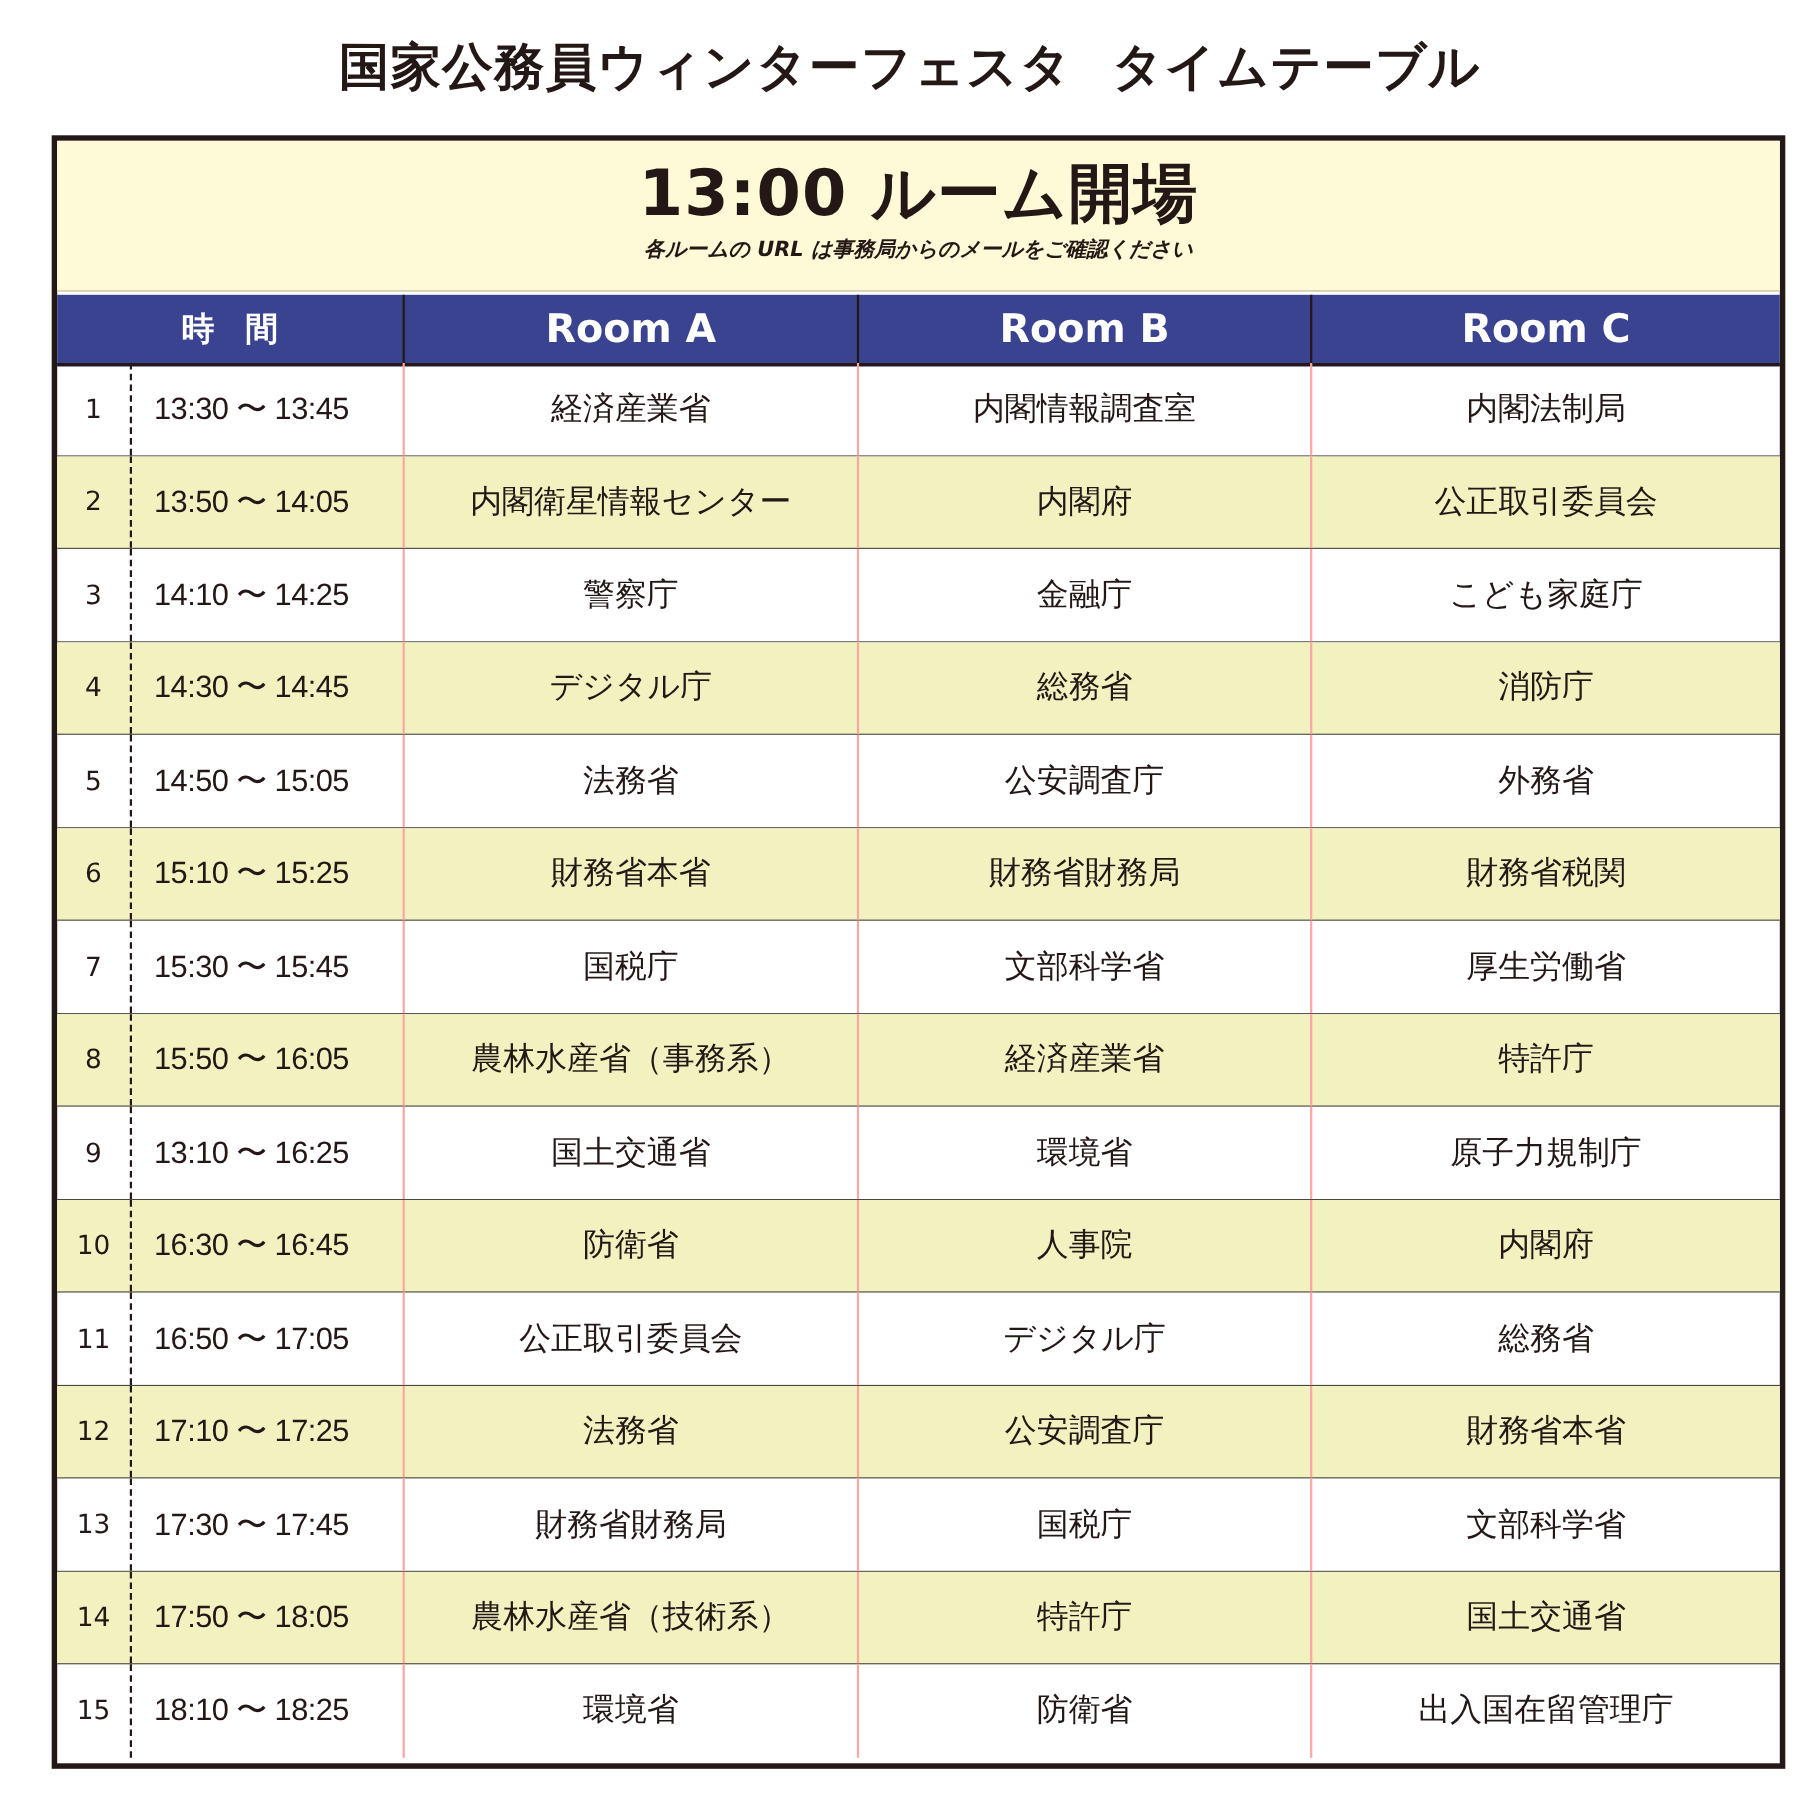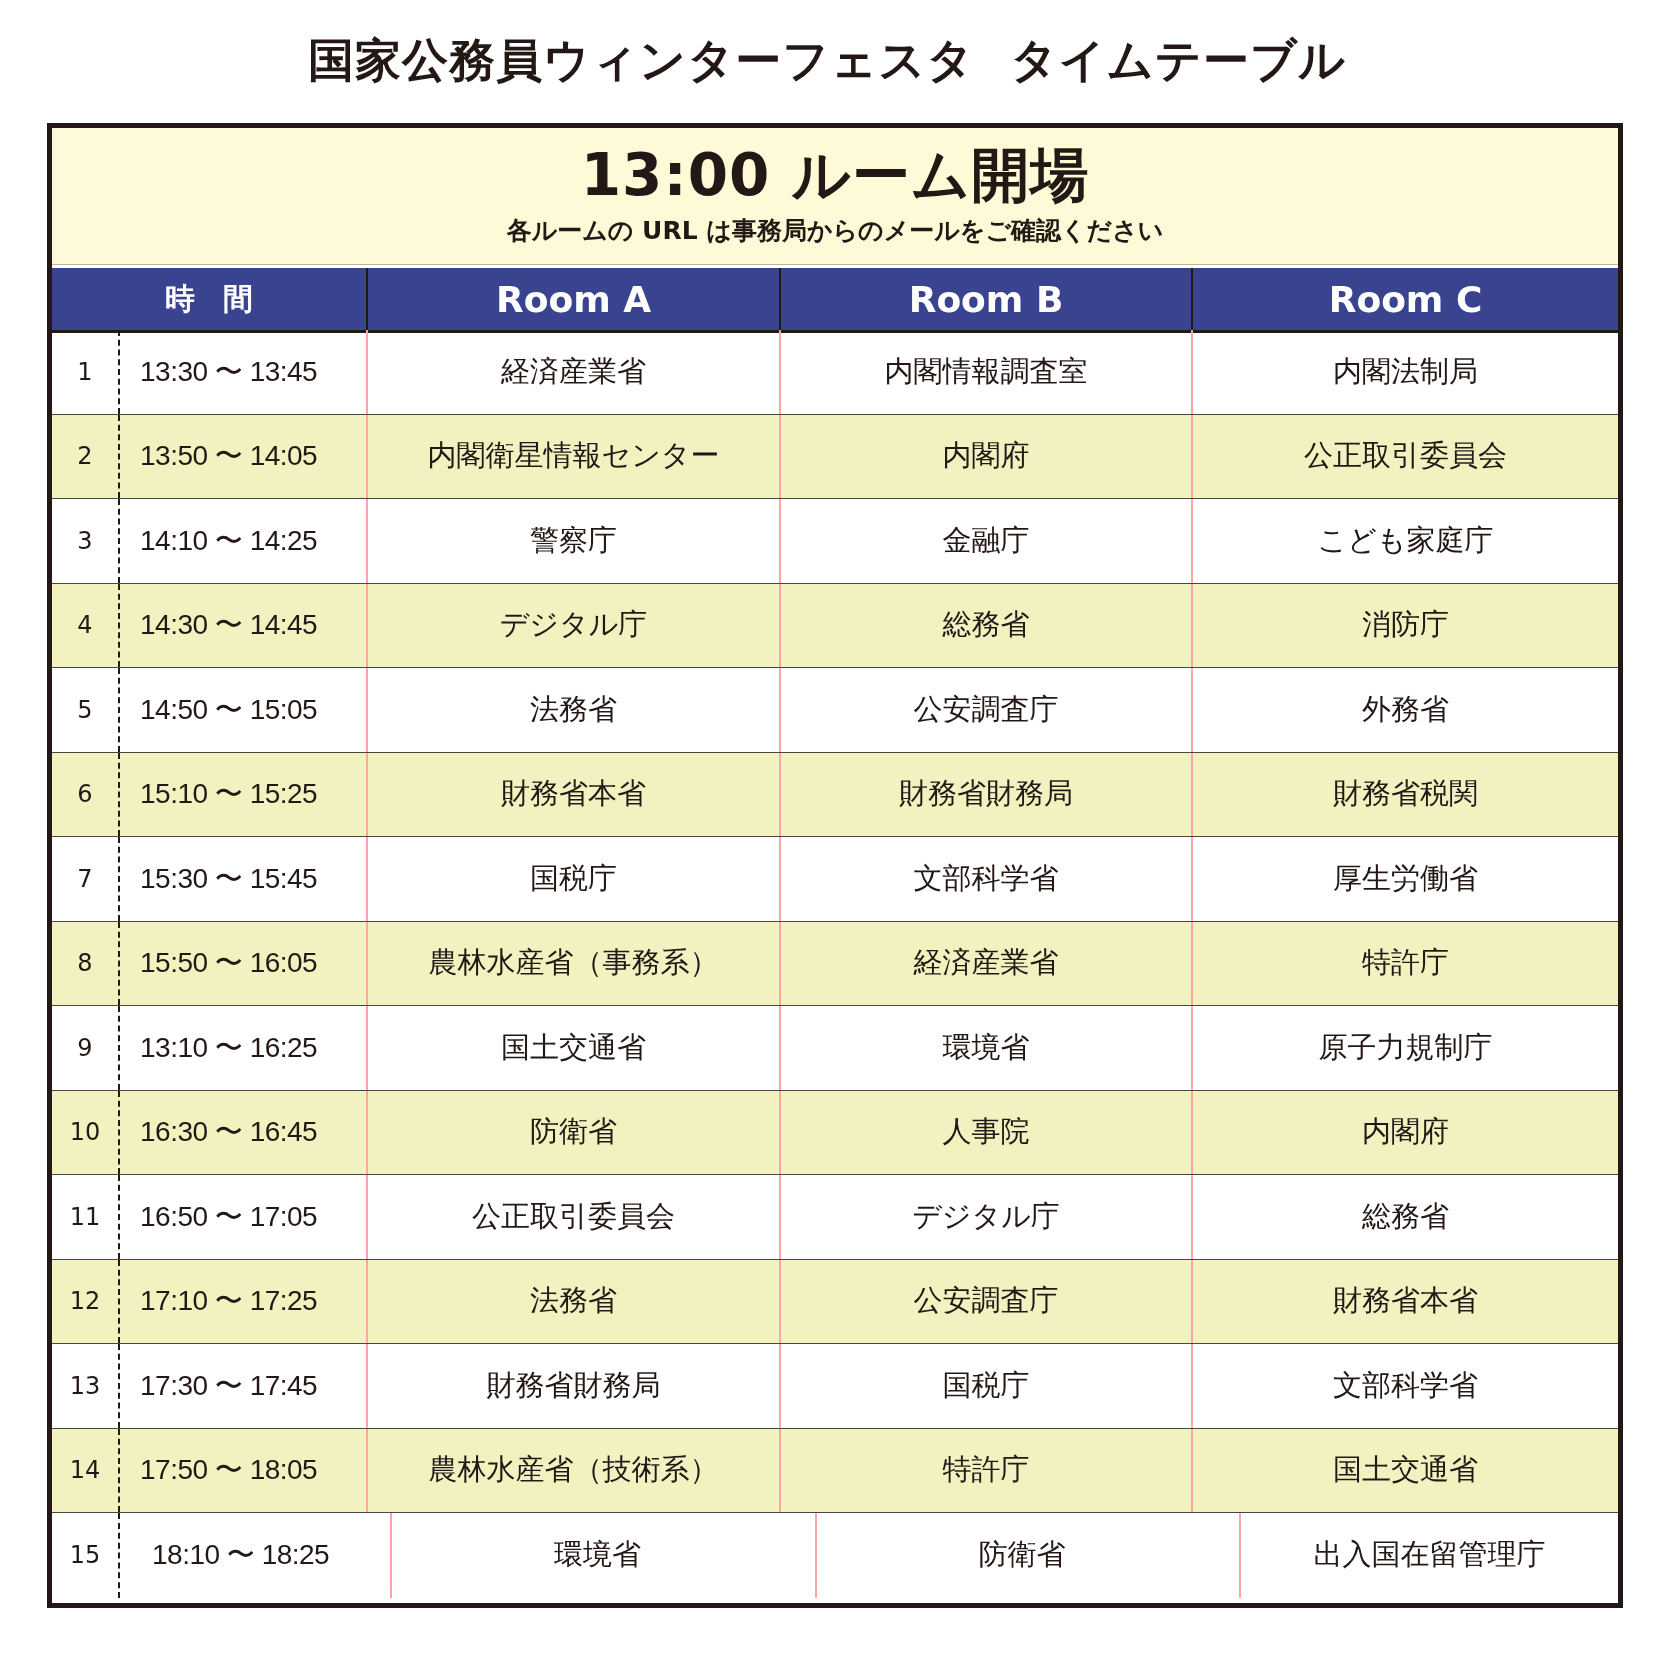--- a/index.html
+++ b/index.html
@@ -44,23 +44,24 @@
       left: 0; right: 0; top: 16px;
       font-size: 58px;
       font-weight: bold;
       letter-spacing: 1px;
       color: #231815;
       line-height: 1.1;
     }
     .banner-sub {
       position: absolute;
       left: 0; right: 0; top: 86px;
-      font-size: 25px;
-      font-weight: bold;
-      color: #231815;
+      font-size: 19px;
+      font-weight: bold;
+      color: #231815;
+      font-style: italic;
     }
     .thead {
       position: absolute;
       left: 0; right: 0; top: 140px;
       height: 65px;
       background: #3a438f;
       border-bottom: 3px solid #231815;
       display: flex;
     }
     .th {
@@ -77,21 +78,21 @@
     .tbody {
       position: absolute;
       left: 0; right: 0; top: 202px;
       bottom: 0;
     }
     .row {
       display: flex;
       height: 84.5px;
       border-bottom: 1.5px solid #4a4640;
     }
-    .row:last-child { border-bottom: none; gap: 12px; }
+    .row:last-child { border-bottom: none; }
     .row.alt { background: #f1f2c0; }
     .cell {
       display: flex; align-items: center; justify-content: center;
       height: 100%;
       font-size: 29px;
       color: #231815;
     }
     .cell.num {
       width: 68px;
       font-size: 24px;

